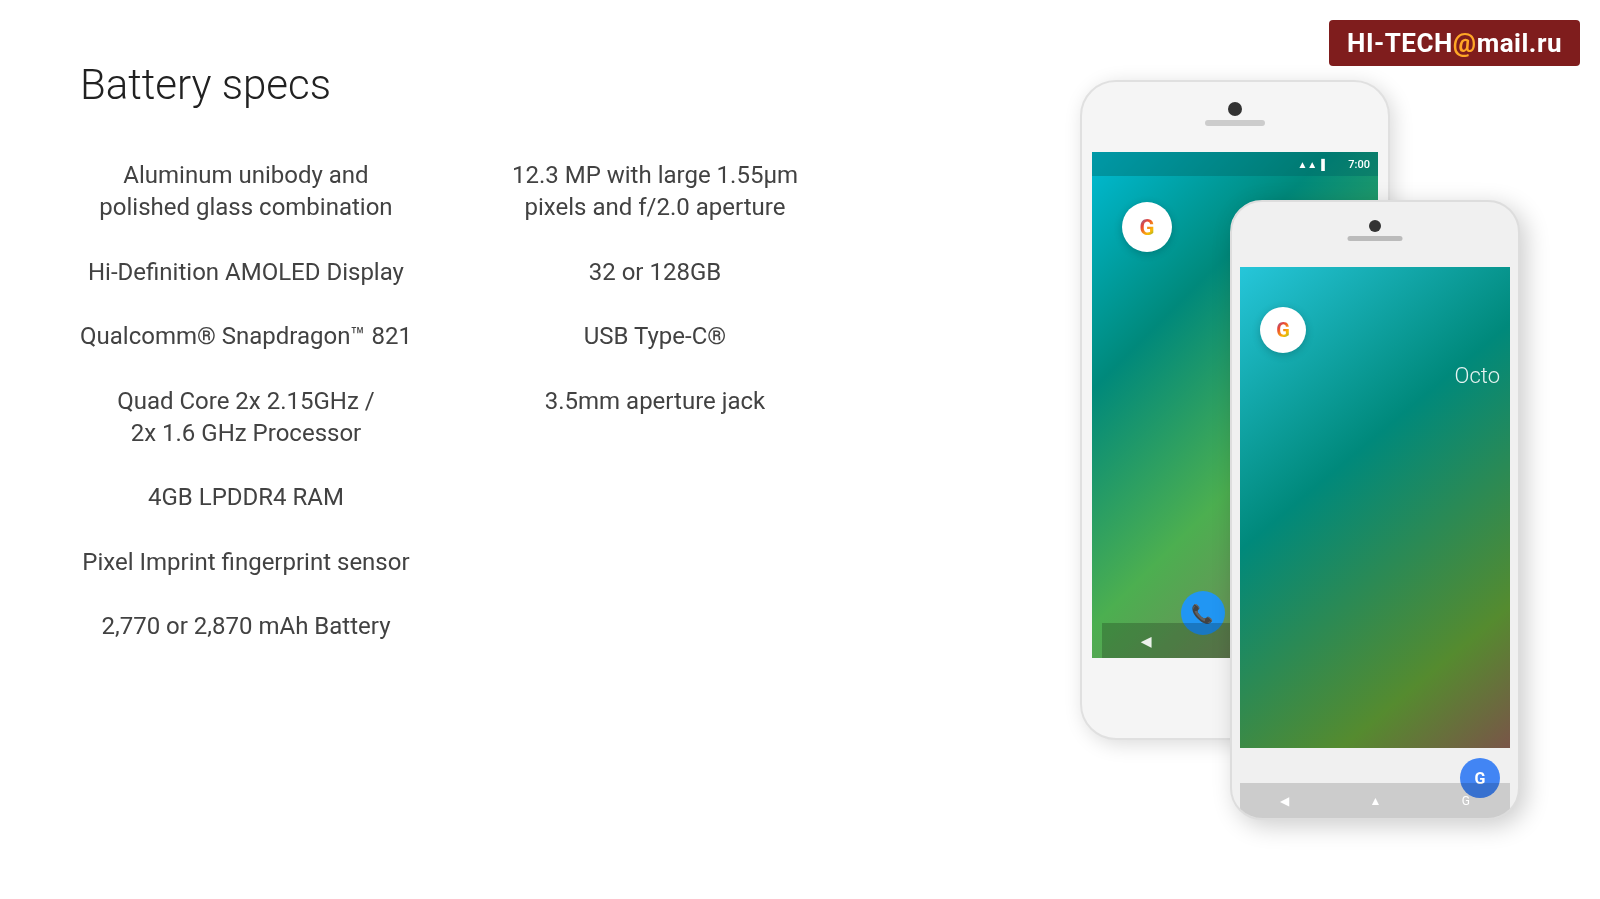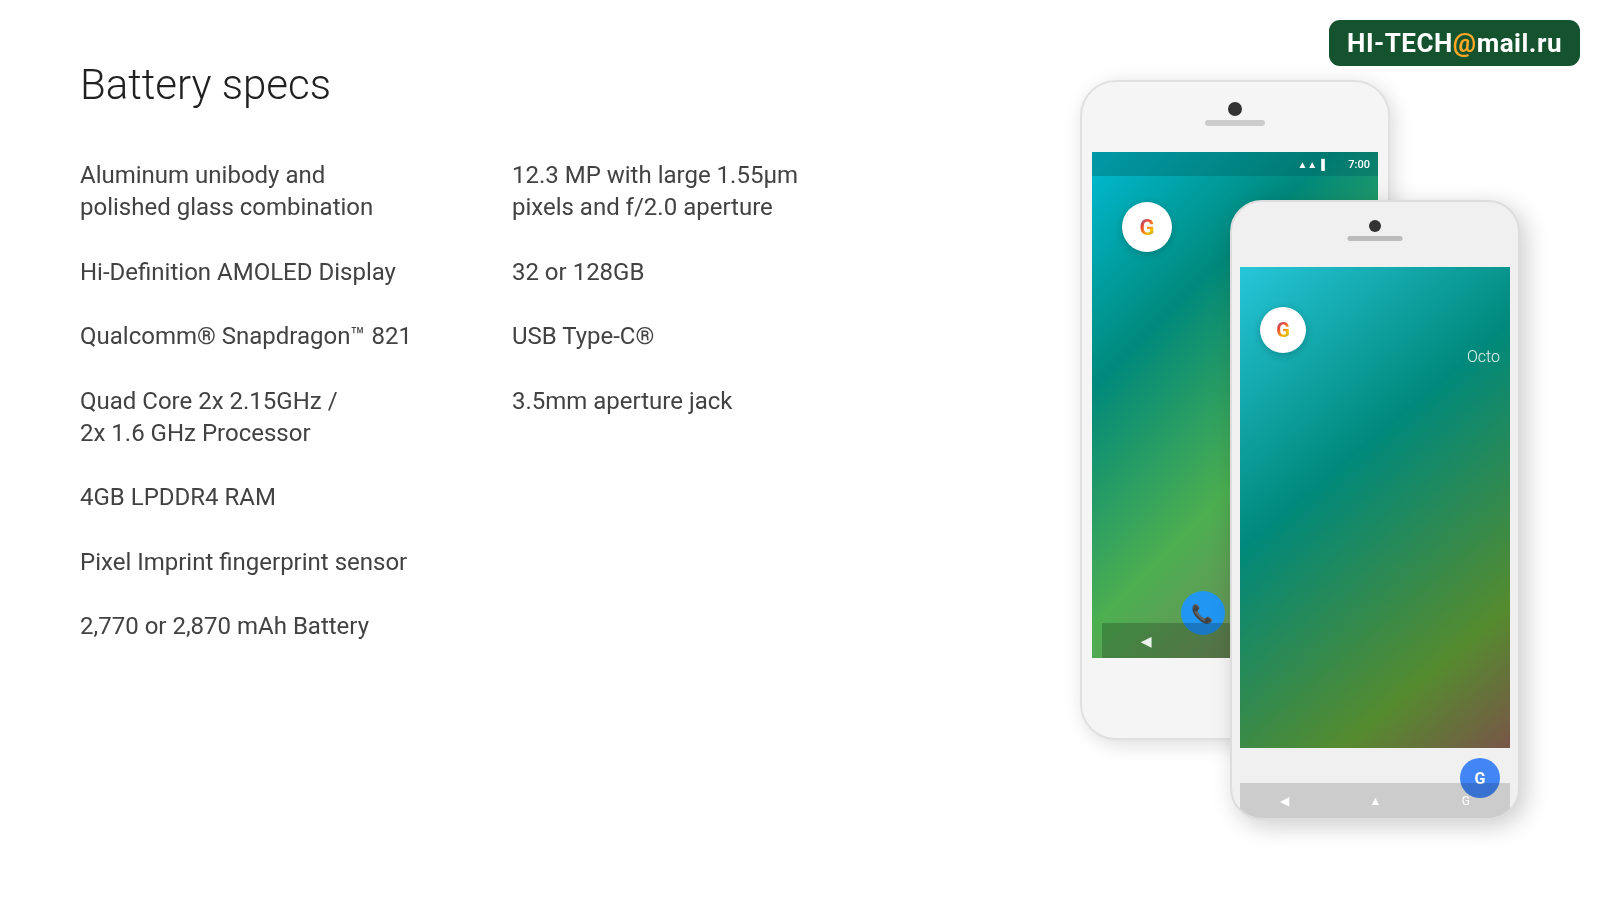--- a/index.html
+++ b/index.html
@@ -18,23 +18,23 @@
       height: 899px;
       background: #ffffff;
       position: relative;
     }
 
     
     .logo-container {
       position: absolute;
       top: 20px;
       right: 20px;
-      background: #14532d;
+      background: #7f1d1d;
       padding: 8px 18px;
-      border-radius: 11px;
+      border-radius: 4px;
     }
 
     .logo-text {
       font-size: 26px;
       font-weight: bold;
       color: #ffffff;
       letter-spacing: 0.5px;
     }
 
     .logo-at {
@@ -67,20 +67,21 @@
       flex-direction: column;
       gap: 0;
     }
 
     .spec-item {
       font-size: 24px;
       font-weight: 400;
       color: #424242;
       line-height: 1.35;
       margin-bottom: 32px;
+      text-align: center;
     }
 
     
     .phones-container {
       position: absolute;
       right: 0;
       top: 0;
       width: 580px;
       height: 899px;
       overflow: hidden;
@@ -270,24 +271,24 @@
       left: 50%;
       transform: translateX(-50%);
       width: 55px;
       height: 5px;
       background: #bbb;
       border-radius: 3px;
     }
 
     .phone-small-text {
       position: absolute;
-      top: 80px;
+      top: 96px;
       right: 10px;
       color: rgba(255,255,255,0.9);
-      font-size: 16px;
+      font-size: 22px;
       font-weight: 300;
     }
 
     .phone-small-google-g {
       width: 46px;
       height: 46px;
       background: white;
       border-radius: 50%;
       display: flex;
       align-items: center;

